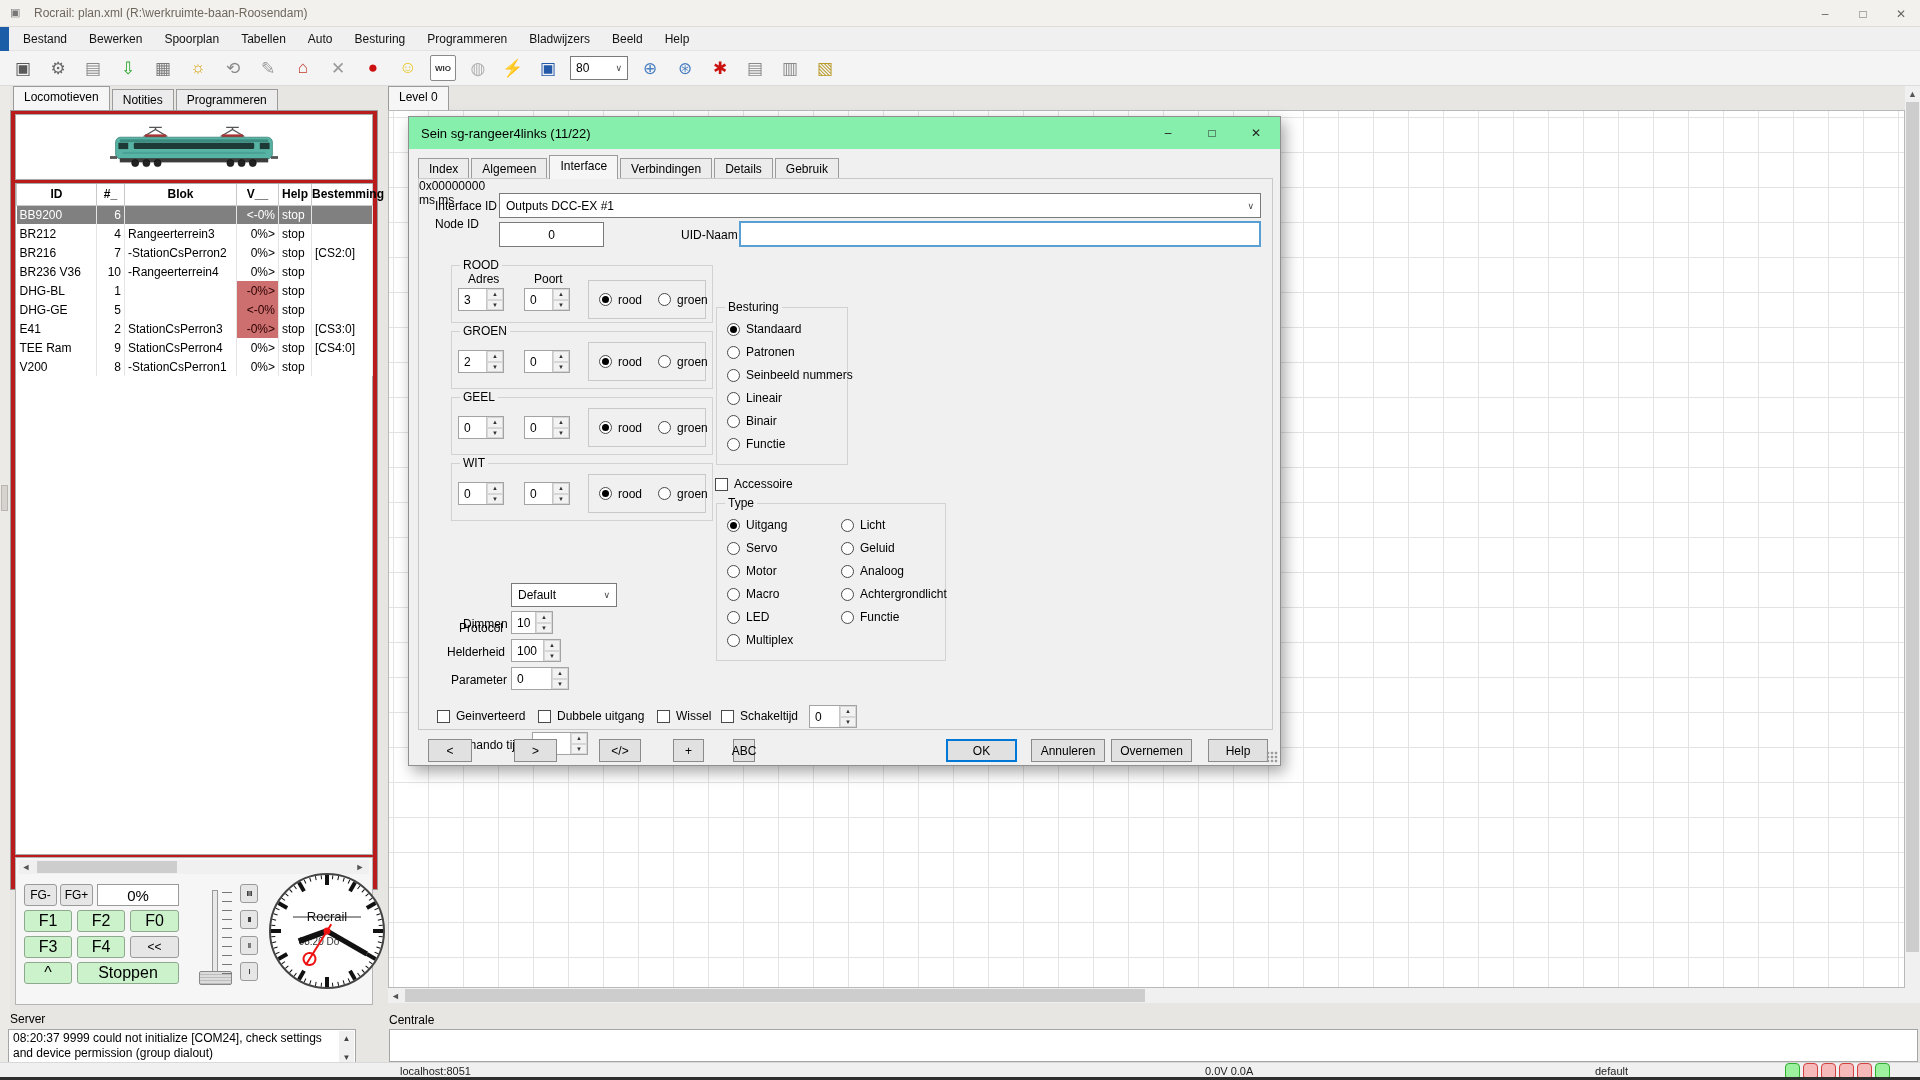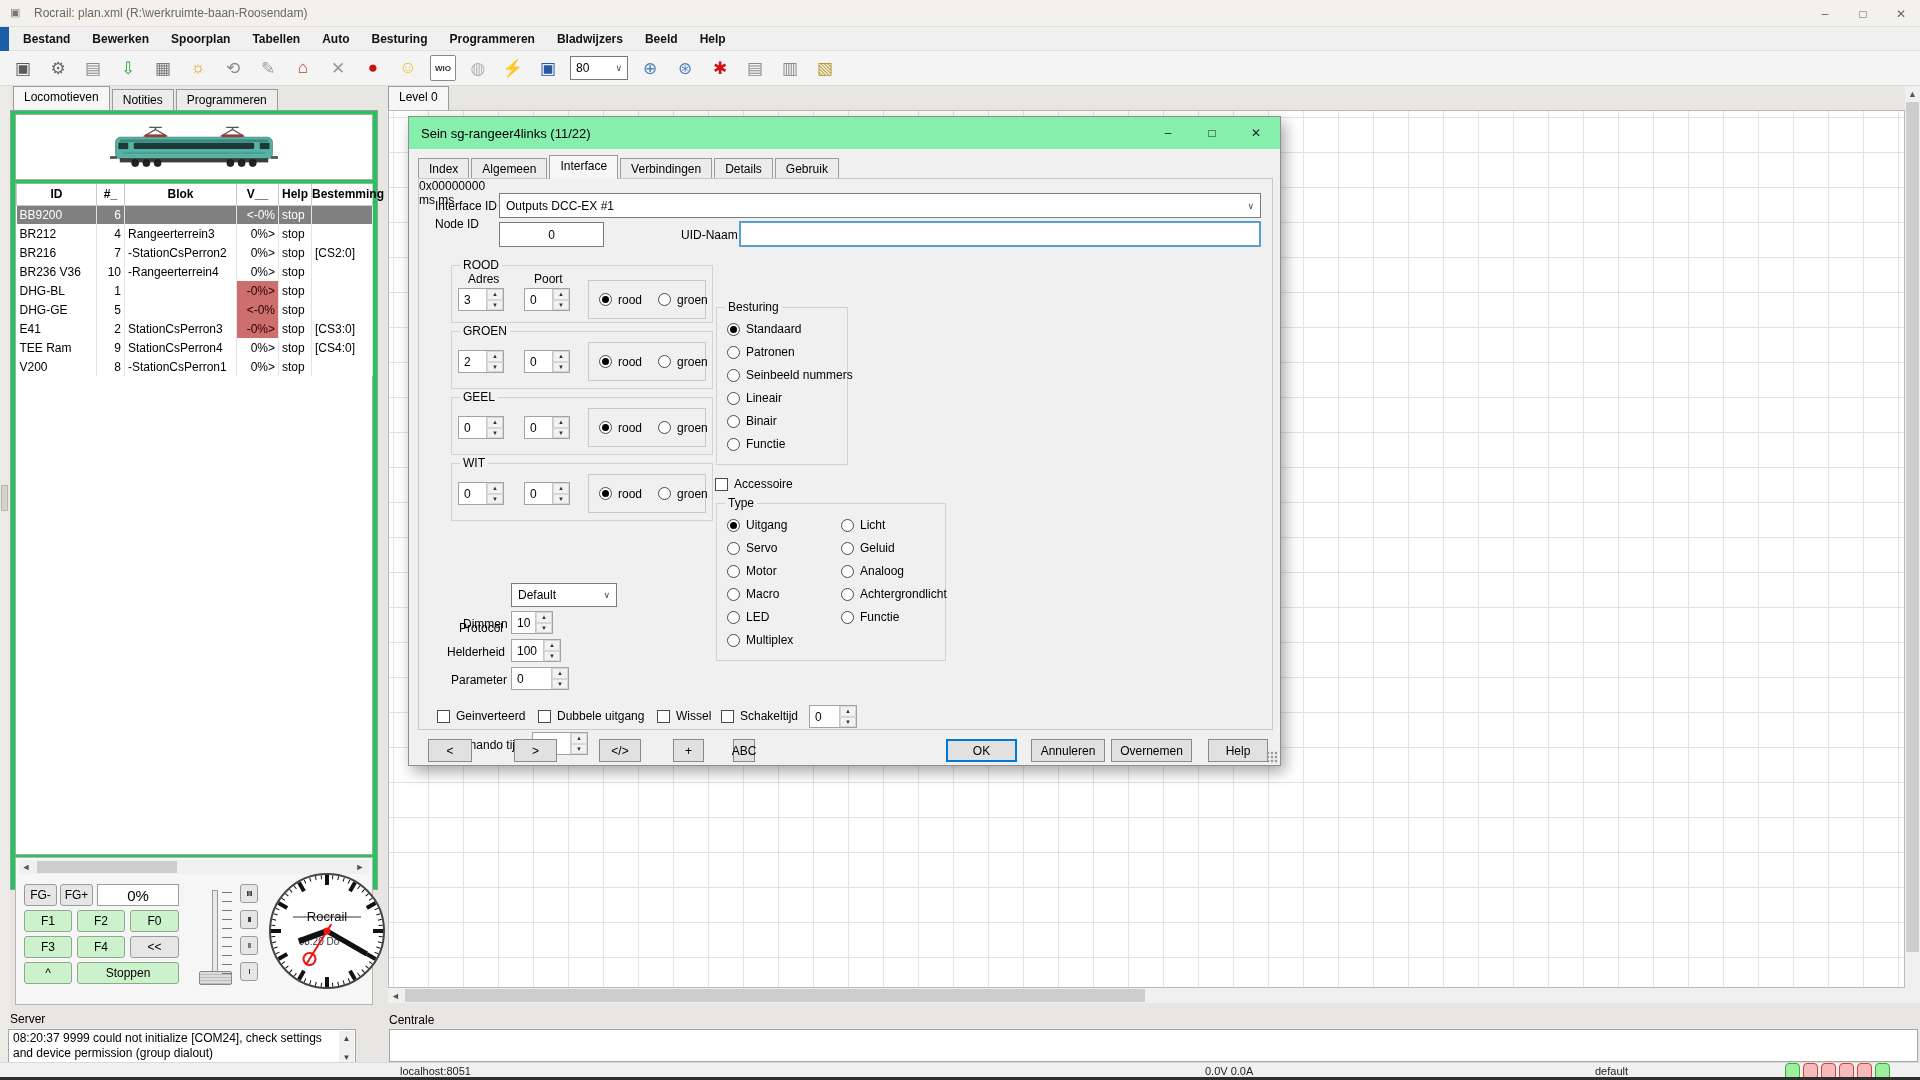--- a/index.html
+++ b/index.html
@@ -9,55 +9,55 @@
   .abs { position:absolute; }
 
   
   #titlebar { left:0; top:0; width:1920px; height:27px; background:#f3f1ed;
     border-bottom:1px solid #e0ddd8; display:flex; align-items:center; padding-left:10px; color:#6e675e; }
   #titlebar .appicon { width:16px; height:14px; margin-right:8px; font-size:11px; color:#777; }
   #titlebar .winctl { position:absolute; right:0; top:0; height:27px; display:flex; }
   .winbtn { width:38px; height:27px; display:flex; align-items:center; justify-content:center; color:#666; font-size:12px; }
   #menubar { left:0; top:27px; width:1920px; height:24px; background:#f0f0f0; display:flex; align-items:center; padding-left:12px; gap:0; border-bottom:1px solid #e3e3e3;}
   #menubar .blue-chip { position:absolute; left:0; top:0; width:9px; height:24px; background:#1c5da8; }
-  .menu-item { padding:20px 11px; color:#111;font-weight:bold; }
+  .menu-item { padding:20px 11px; color:#111; }
   #toolbar { left:0; top:51px; width:1920px; height:35px; background:#f4f4f4; border-bottom:1px solid #dcdcdc; display:flex; align-items:center; gap:9px; padding-left:10px; }
   .tool { width:26px; height:26px; display:flex; align-items:center; justify-content:center; font-size:17px; }
   .tool.boxed { border:1px solid #8a8a8a; background:#fff; font-size:8px; font-weight:bold; border-radius:2px; }
   #zoom-combo { width:58px; height:24px; background:#fff; border:1px solid #7a7a7a; display:flex; align-items:center; justify-content:space-between; padding:0 5px; }
   .chev { font-size:9px; color:#444; }
 
   
   #gutter { left:0; top:86px; width:10px; height:994px; background:#eceae7; }
   #gutter .handle { position:absolute; left:1px; top:399px; width:7px; height:26px; background:#d6d3cf; border:1px solid #b9b6b2;}
 
   
   .tabstrip { display:flex; align-items:flex-end; height:24px; }
   .tab { background:#ececec; border:1px solid #9b9b9b; border-bottom:none; padding:3px 10px 4px; margin-right:2px; height:21px; }
   .tab.active { background:#f6f6f6; height:24px; position:relative; z-index:2; }
 
   
   #left-tabs { left:13px; top:86px; }
-  #left-panel { left:10px; top:110px; width:368px; height:780px; background:#22c55e; border:1px solid #9b9b9b; }
+  #left-panel { left:10px; top:110px; width:368px; height:780px; background:#b91c1c; border:1px solid #9b9b9b; }
   #loco-imgbox { left:4px; top:3px; width:358px; height:66px; background:#fff; border:1px solid #a8a8a8; display:flex; align-items:center; justify-content:center; }
   #loco-table { left:4px; top:72px; width:358px; height:672px; background:#fff; border:1px solid #a8a8a8; }
   table.loco { border-collapse:collapse; width:100%; table-layout:fixed; }
   table.loco th { border:1px solid #c9c9c9; border-top:none; font-size:12px; height:21px; background:#fff; font-weight:bold; }
   table.loco td { border-right:1px solid #e4e4e4; height:19px; font-size:12px; padding:0 3px; white-space:nowrap; overflow:hidden; }
   table.loco tr.sel td { background:#808080; color:#fff; }
   td.num { text-align:right; }
   td.v-alert { background:#cd6f6f; color:#2b0000; }
   tr.sel td.v-cell { background:#808080; color:#fff; }
 
   
   #throttle { left:4px; top:746px; width:358px; height:148px; background:#f6f6f6; border:1px solid #b4b4b4; }
   #thr-scroll { left:3px; top:2px; width:350px; height:14px; background:#f0f0f0; display:flex; align-items:center; }
   #thr-scroll .arr { width:14px; text-align:center; font-size:9px; color:#555; }
   #thr-scroll .thumb { margin-left:4px; width:140px; height:12px; background:#cdcdcd; }
-  .gbtn { border:1px solid #8fa98f; background:#ccf2cc; border-radius:3px; display:flex; align-items:center; justify-content:center; font-size:12px; }
+  .gbtn { border:1px solid #8fa98f; background:#ccf2cc; border-radius:3px; display:flex; align-items:center; justify-content:center; font-size:16px; }
   .graybtn { border:1px solid #9a9a9a; background:#e6e6e6; border-radius:3px; display:flex; align-items:center; justify-content:center; font-size:12px; }
   #speed-display { border:1px solid #9a9a9a; background:#fff; display:flex; align-items:center; justify-content:center; font-size:15px; }
   #thr-slider-track { left:196px; top:32px; width:6px; height:92px; background:#e9e9e9; border:1px solid #999; }
   .tick { position:absolute; left:206px; width:10px; height:1px; background:#777; }
   #thr-slider-thumb { left:183px; top:113px; width:33px; height:14px; background:#dcdcdc; border:1px solid #888; border-radius:2px;
      background-image:repeating-linear-gradient(#dcdcdc 0 2px, #bcbcbc 2px 3px); }
   .stepbtn { position:absolute; left:224px; width:18px; height:19px; font-size:8px; letter-spacing:-1px; }
 
   
   #level-tab { left:388px; top:86px; }

